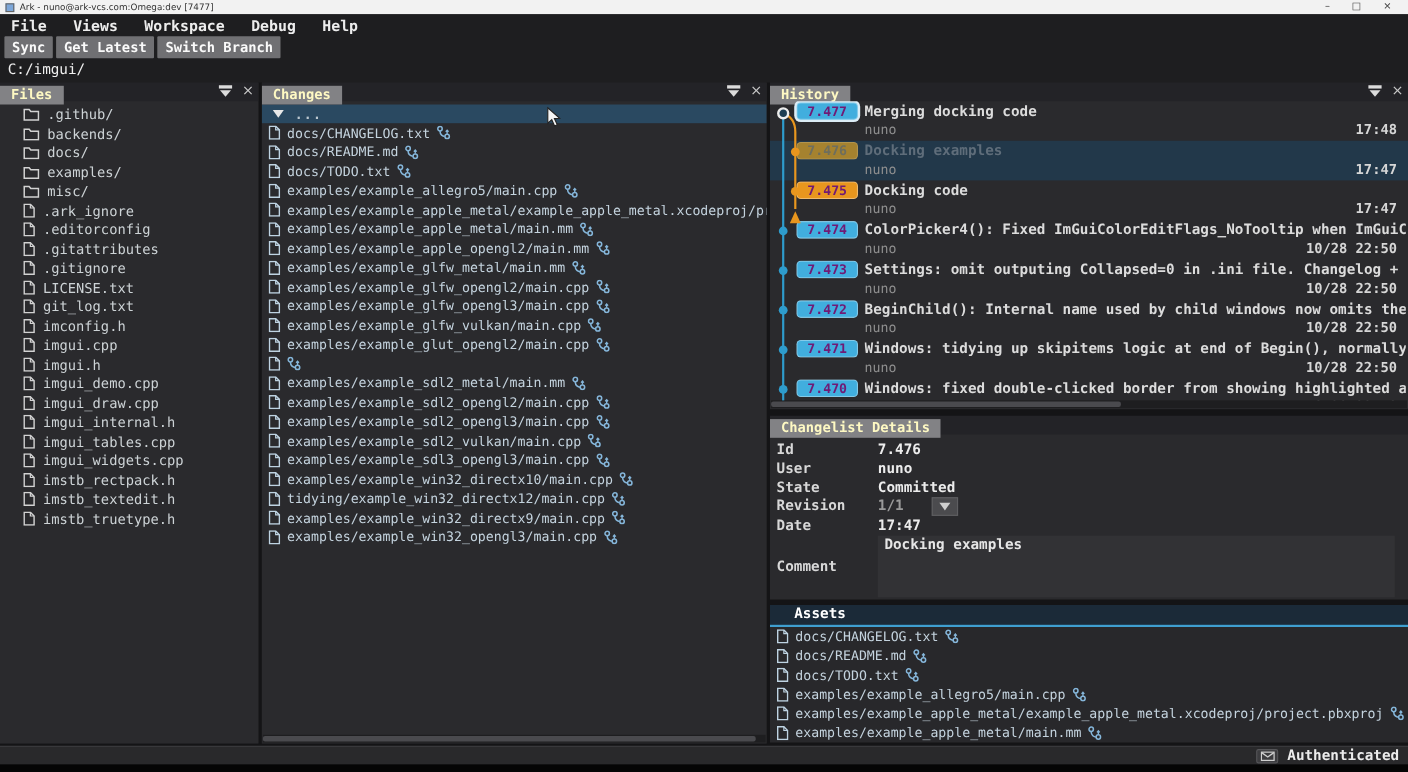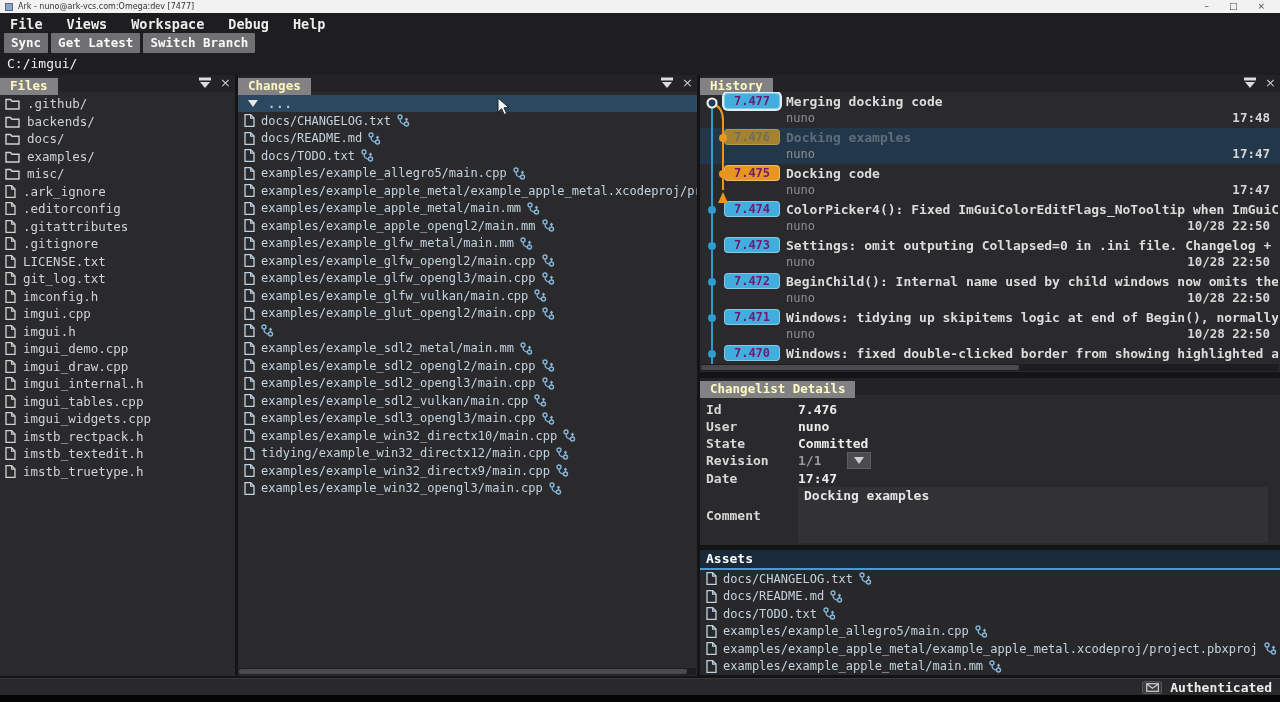--- a/index.html
+++ b/index.html
@@ -25,21 +25,21 @@
   .panel { position:absolute; background:#2a2a2d; overflow:hidden; }
   .phead { position:relative; height:17px; background:#232327; }
   .ptab { display:inline-block; height:17px; line-height:16px; padding:0 10px; background:#828285; color:#fef9c3; font-size:12.5px; font-weight:bold; }
   .picons { position:absolute; right:4px; top:2px; display:flex; gap:8px; align-items:center; }
   .filtericon svg { display:block; }
   .closeicon { color:#c9c9c9; font-size:13px; line-height:12px; font-family:"DejaVu Sans", sans-serif; }
 
   
   #files-panel { left:0; top:75px; width:235px; height:601px; }
   .flist { padding-top:3px; }
-  .frow { display:flex; align-items:center; height:17.5px; padding-left:5px; gap:7px; font-size:12.5px; color:#cdd3d6; white-space:nowrap; overflow:hidden; }
+  .frow { display:flex; align-items:center; height:17.5px; padding-left:21px; gap:7px; font-size:12.5px; color:#cdd3d6; white-space:nowrap; overflow:hidden; }
   .frow svg { flex-shrink:0; }
   .frow .ic-folder, .frow .ic-file { display:none; }
   .frow.folder .ic-folder { display:block; }
   .frow.file .ic-file { display:block; }
 
   
   #changes-panel { left:238px; top:75px; width:459px; height:601px; }
   .rootrow { display:flex; align-items:center; height:17px; margin-top:3px; background:#2a4961; padding-left:10px; gap:10px; }
   .tri-down { width:0; height:0; border-left:5px solid transparent; border-right:5px solid transparent; border-top:7px solid #e8e8e8; }
   .rootlabel { color:#bcc8d0; font-size:12px; font-weight:bold; letter-spacing:1px; }
@@ -75,21 +75,21 @@
   .dvalue { color:#ececec; font-weight:bold; }
   .dbranch { position:absolute; right:12px; top:0; color:#e6e6e6; font-weight:bold;margin-top:44px; }
   .drev { color:#9a9a9a; font-weight:bold; }
   .ddrop { margin-left:26px; width:24px; height:17px; background:#4b4b4e; border:1px solid #5e5e61; display:flex; align-items:center; justify-content:center; }
   .ddrop .tri { width:0; height:0; border-left:5px solid transparent; border-right:5px solid transparent; border-top:7px solid #cfcfcf; }
   .commentrow { align-items:center; }
   .commentbox { width:470px; height:56px; background:#323235; color:#e6e6e6; font-weight:bold; font-size:13px; padding:1px 6px; overflow:hidden; }
 
   
   #assets-panel { left:700px; top:550px; width:580px; height:125px; background:#28282b; }
-  .ahead { height:20px; background:#1b2a38; border-bottom:2px solid #3f9fd0; color:#fff; font-size:13px; font-weight:bold; line-height:18px; padding-left:6px; }
+  .ahead { height:20px; background:#1b2a38; border-bottom:2px solid #3f9fd0; color:#fff; font-size:13px; font-weight:bold; line-height:18px; padding-left:22px; }
   .alist { }
   .alist .crow { padding-left:6px; }
 
   
   .statusbar { position:absolute; left:0; top:678px; width:1280px; height:17px; background:#29292b; border-top:1px solid #3a3a3d; }
   .mailbox { position:absolute; right:118px; top:2px; width:20px; height:13px; background:#3c3c3f; border:1px solid #565659; border-radius:2px; display:flex; align-items:center; justify-content:center; }
   .statustext { position:absolute; right:8px; top:1px; font-size:13px; font-weight:bold; color:#ececec; }
   .bottomstrip { position:absolute; left:0; top:695px; width:1280px; height:7px; background:#050505; }
 
   

